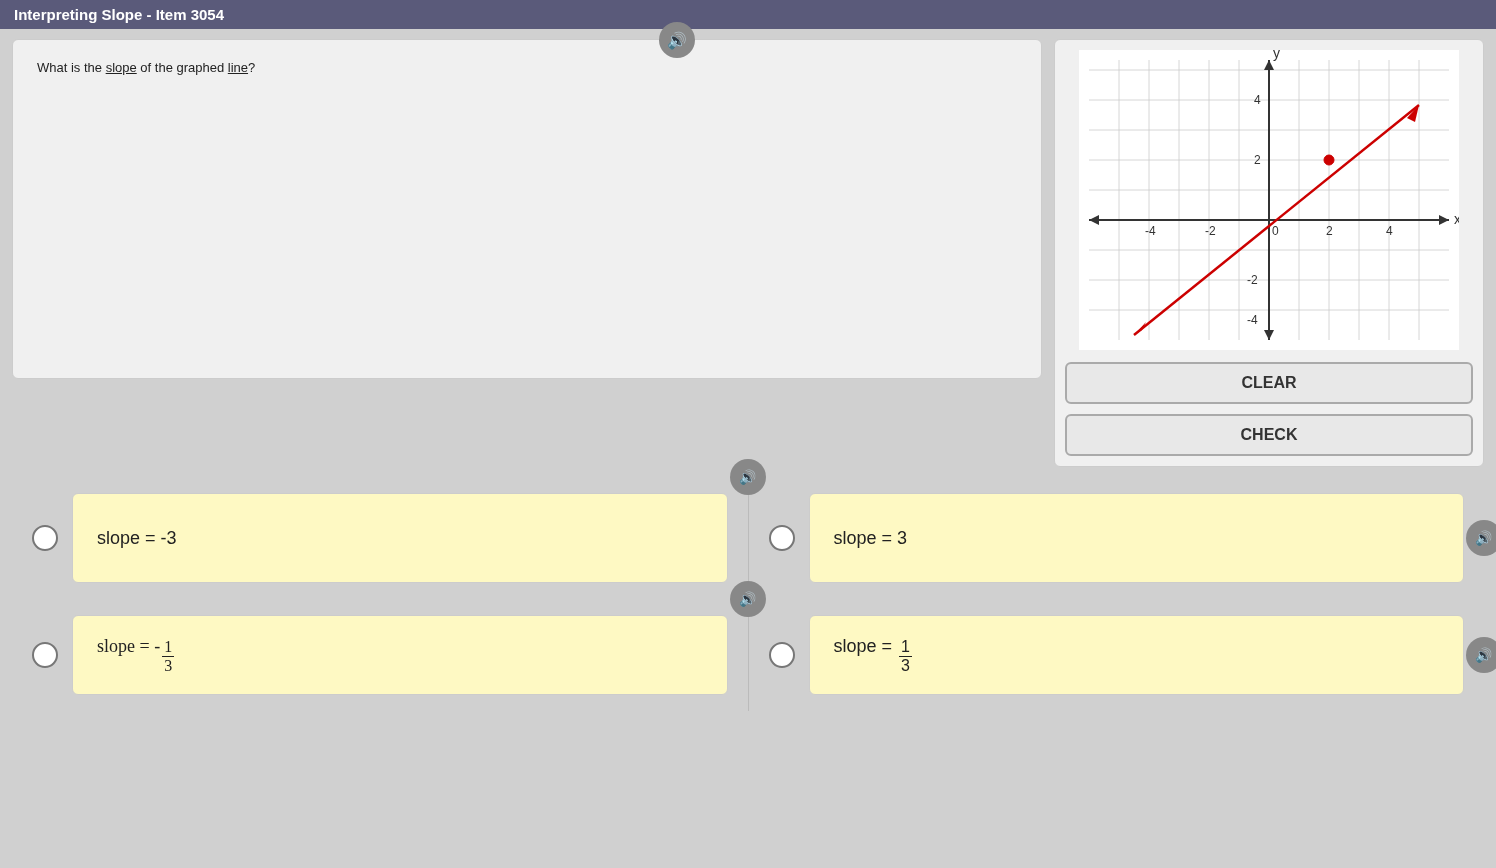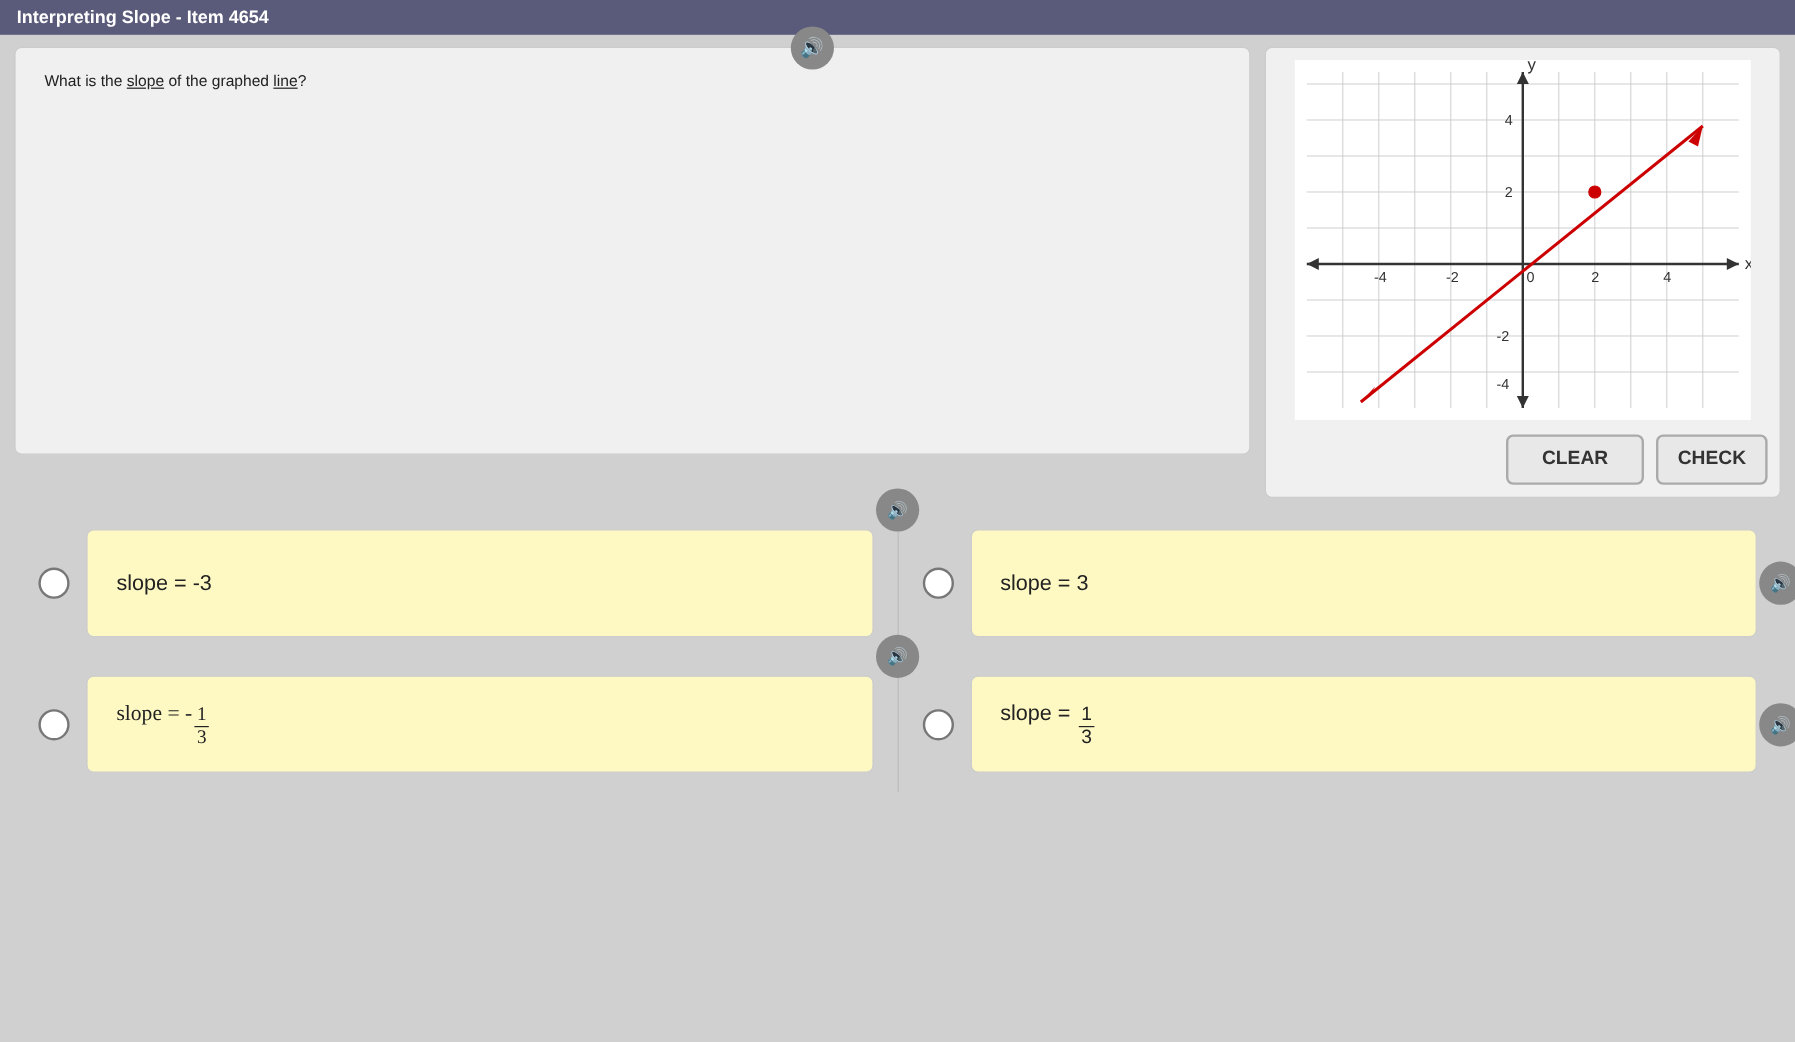--- a/index.html
+++ b/index.html
@@ -83,20 +83,21 @@
     svg.graph-svg {
       width: 100%;
       height: 100%;
     }
     .controls-row {
       display: flex;
       justify-content: flex-end;
       gap: 10px;
       width: 100%;
       margin-top: 12px;
+      flex-direction: column;
     }
     .btn-clear {
       background: #e8e8e8;
       border: 2px solid #aaa;
       border-radius: 6px;
       padding: 10px 28px;
       font-size: 16px;
       font-weight: bold;
       cursor: pointer;
       color: #333;
@@ -152,21 +153,21 @@
       padding: 0 2px;
     }
     .fraction .den {
       padding: 0 2px;
     }
   </style>
 </head>
 <body>
 
 <div class="title-bar">
-  <span>Interpreting Slope - Item 4654</span>
+  <span>Interpreting Slope - Item 3054</span>
 </div>
 
 <div class="main-content">
 
   <div class="top-section">
 
     <div class="question-panel" style="position:relative;">
 
       <button class="audio-btn" style="position:absolute;top:-18px;left:calc(50% + 150px);z-index:10;">
         <span>🔊</span>

